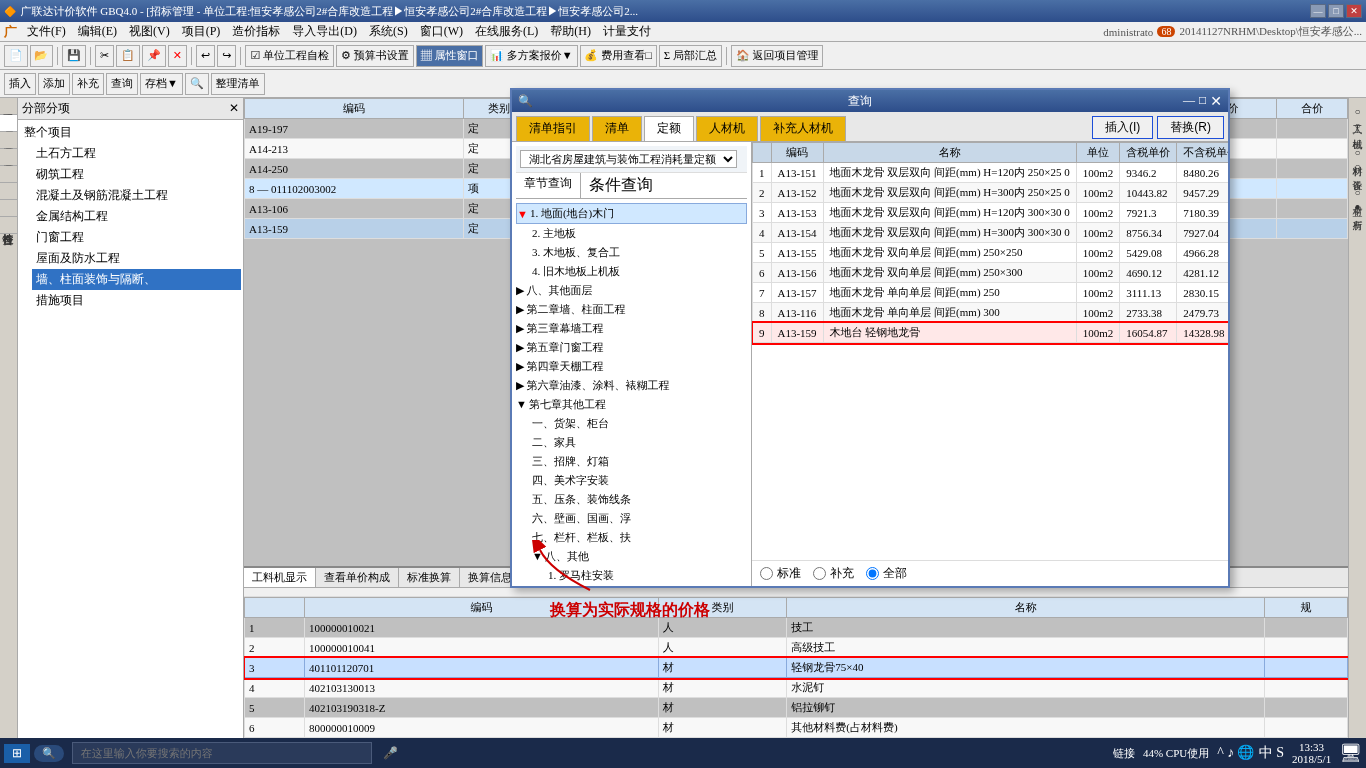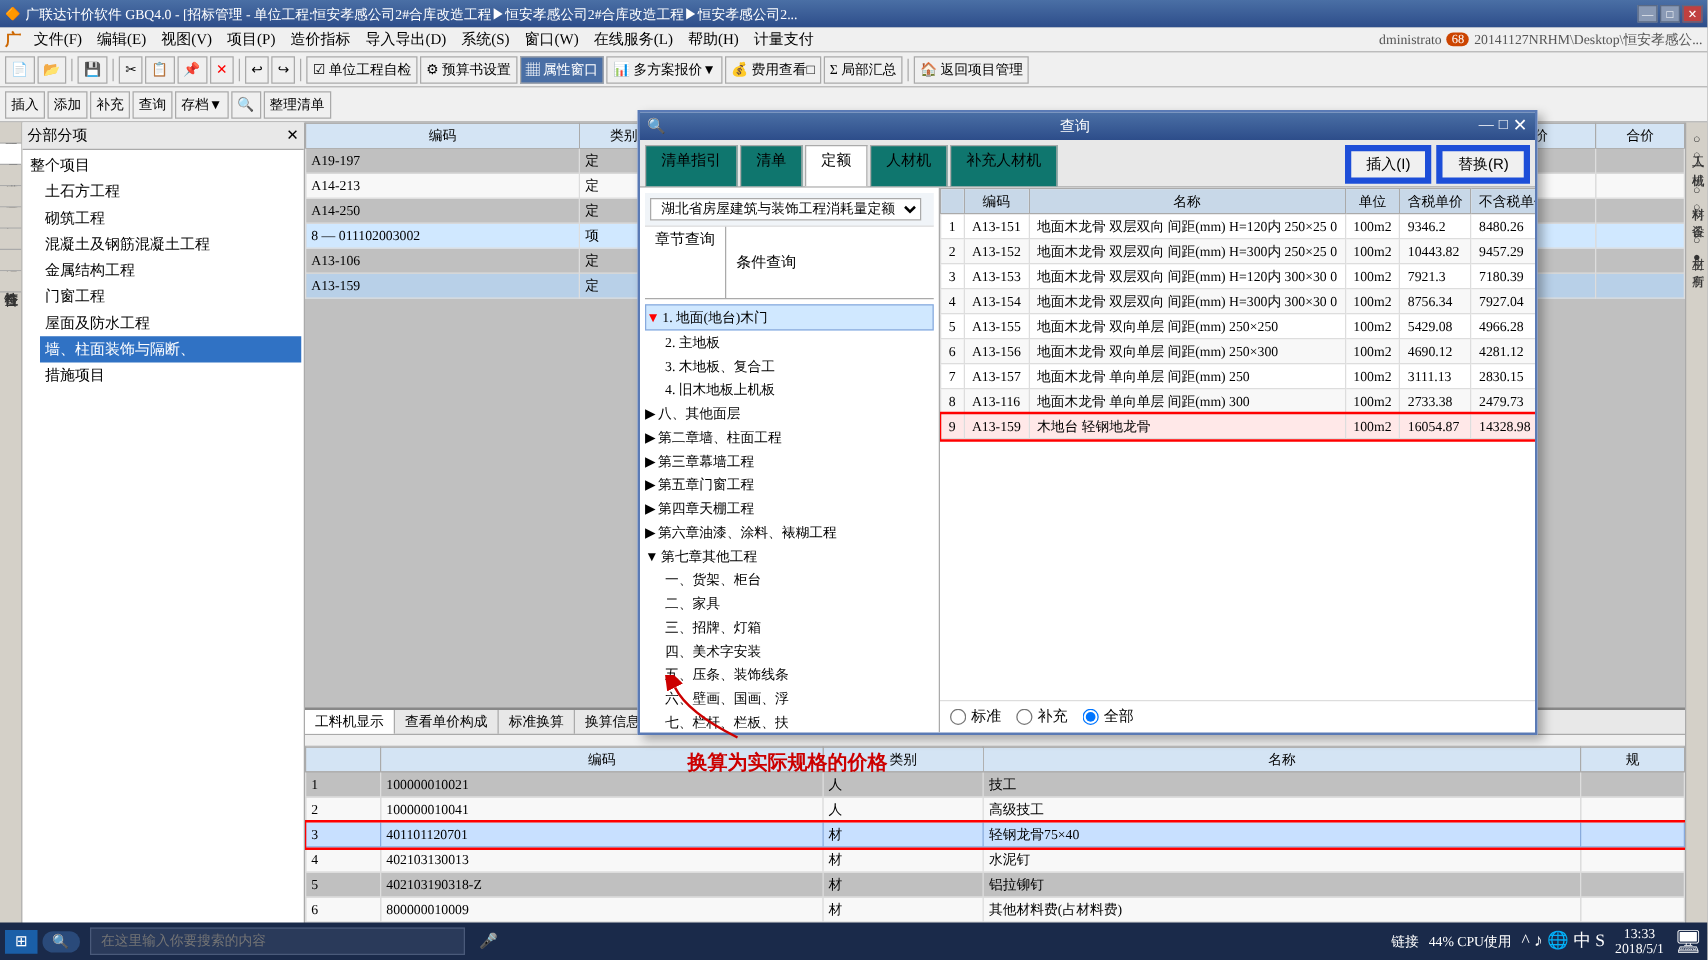--- a/index.html
+++ b/index.html
@@ -60,42 +60,42 @@
     .right-tab { writing-mode: vertical-rl; text-orientation: mixed; padding: 8px 2px; cursor: pointer; font-size: 11px; color: #333; }
     
     
     .status-bar { height: 22px; background: #d4d0c8; display: flex; align-items: center; padding: 0 8px; font-size: 11px; border-top: 1px solid #aaa; gap: 20px; }
     
     
     .query-dialog { position: absolute; top: 88px; left: 510px; width: 720px; height: 500px; background: white; border: 2px solid #5a7ab5; box-shadow: 4px 4px 8px rgba(0,0,0,0.3); pointer-events: all; display: flex; flex-direction: column; }
     .dialog-title { height: 22px; background: linear-gradient(to bottom, #4a6fa5, #2d4d8a); display: flex; align-items: center; padding: 0 6px; color: white; font-size: 12px; justify-content: space-between; }
     .dialog-close { color: white; cursor: pointer; font-size: 14px; }
     .dialog-tabs { display: flex; background: #e8e8e8; border-bottom: 1px solid #aaa; padding: 4px 4px 0; gap: 2px; }
-    .dialog-tab { padding: 3px 12px; border: 1px solid #aaa; border-bottom: none; cursor: pointer; font-size: 12px; background: #0f766e; }
+    .dialog-tab { padding: 3px 12px; border: 1px solid #aaa; border-bottom: none; cursor: pointer; font-size: 12px; background: #eab308; }
     .dialog-tab.active { background: white; }
     
     .dialog-body { flex: 1; display: flex; overflow: hidden; }
     
     
     .dialog-tree { width: 240px; border-right: 1px solid #aaa; overflow: auto; padding: 4px; font-size: 12px; }
     
     
     .dialog-result { flex: 1; display: flex; flex-direction: column; overflow: hidden; }
     
     .db-header { padding: 4px; background: #f0f4f8; border-bottom: 1px solid #ddd; font-size: 12px; display: flex; align-items: center; gap: 4px; }
     .db-dropdown { border: 1px solid #aaa; padding: 1px 4px; background: white; font-size: 11px; }
     
     .result-table-container { flex: 1; overflow: auto; }
     .result-table { border-collapse: collapse; width: 100%; font-size: 11px; }
     .result-table th { background: #c8d8e8; border: 1px solid #aaa; padding: 2px 6px; text-align: center; }
     .result-table td { border: 1px solid #ddd; padding: 2px 6px; }
     
     .dialog-footer { padding: 4px 8px; display: flex; align-items: center; gap: 12px; border-top: 1px solid #ddd; }
     .radio-group { display: flex; align-items: center; gap: 4px; }
-    .action-btn { padding: 2px 12px; border: 5px solid #1d4ed8; background: #f0f0f0; cursor: pointer; font-size: 12px; }
+    .action-btn { padding: 2px 12px; border: 1px solid #1d4ed8; background: #f0f0f0; cursor: pointer; font-size: 12px; }
     
     
     .taskbar { height: 30px; background: #1a2a4a; display: flex; align-items: center; padding: 0 4px; position: absolute; bottom: 0; width: 100%; }
     .taskbar-search { flex: 1; max-width: 300px; height: 22px; background: #2a3a5a; border: 1px solid #4a5a7a; color: white; padding: 0 8px; font-size: 11px; margin: 0 8px; }
     .taskbar-right { margin-left: auto; display: flex; align-items: center; gap: 8px; color: white; font-size: 11px; }
 
     
     .bp-table { border-collapse: collapse; width: 100%; font-size: 11px; }
     .bp-table th { background: #d4e4f4; border: 1px solid #aaa; padding: 2px 4px; }
     .bp-table td { border: 1px solid #ddd; padding: 2px 4px; }
@@ -393,21 +393,21 @@
       <div class="dialog-tree">
 
         <div class="db-header">
           <select class="db-dropdown">
             <option>湖北省房屋建筑与装饰工程消耗量定额</option>
           </select>
         </div>
 
         <div style="display:flex; border-bottom:1px solid #aaa; margin-bottom:4px;">
           <span style="padding:2px 8px; border-right:1px solid #aaa; cursor:pointer; font-size:12px;">章节查询</span>
-          <span style="padding:20px 8px; cursor:pointer; font-size:12px;">条件查询</span>
+          <span style="padding:2px 8px; cursor:pointer; font-size:16px;">条件查询</span>
         </div>
 
         <div style="font-size:11px;">
           <div style="display:flex; align-items:center; cursor:pointer; padding:2px 0; background:#d0e8ff; border: 1px solid #88aadd;">
             <span style="color:red; margin-right:2px;">▼</span>
             <span>1. 地面(地台)木门</span>
           </div>
           <div style="margin-left:16px;">
             <div style="padding:2px 0; cursor:pointer;">2. 主地板</div>
             <div style="padding:2px 0; cursor:pointer;">3. 木地板、复合工</div>

